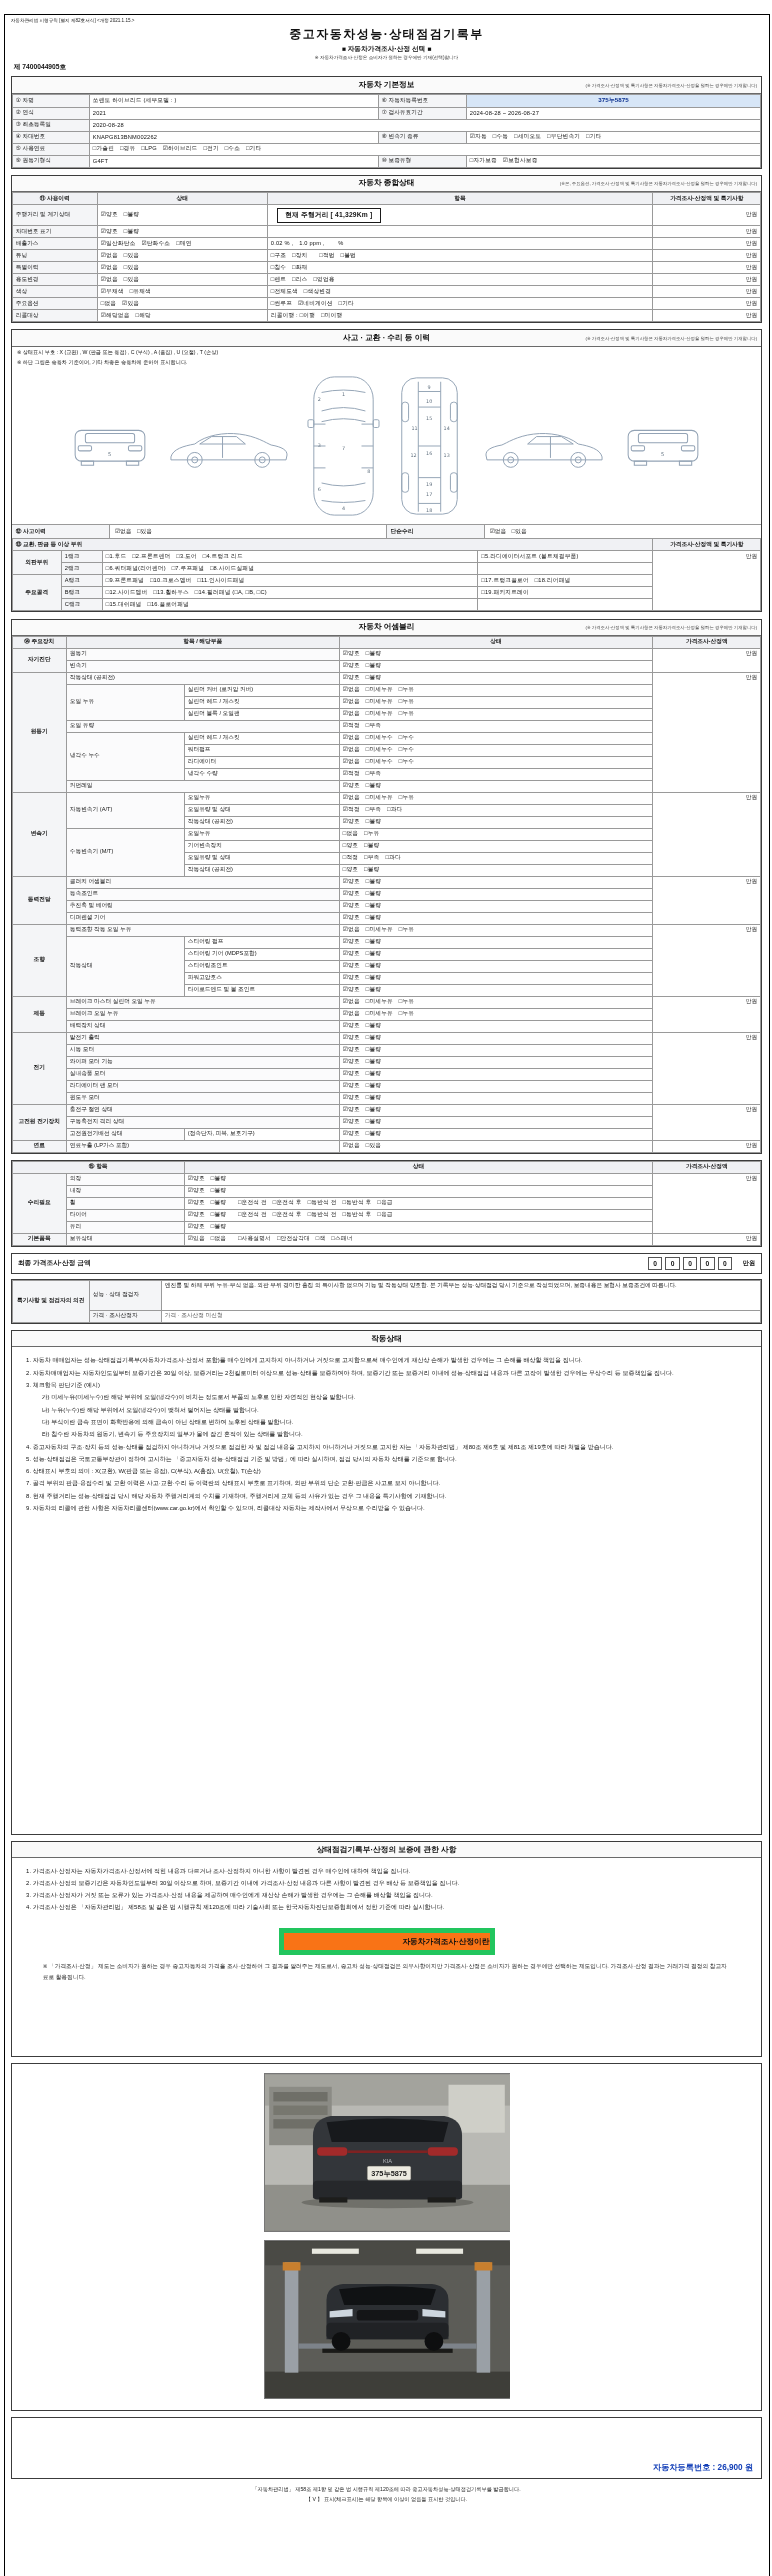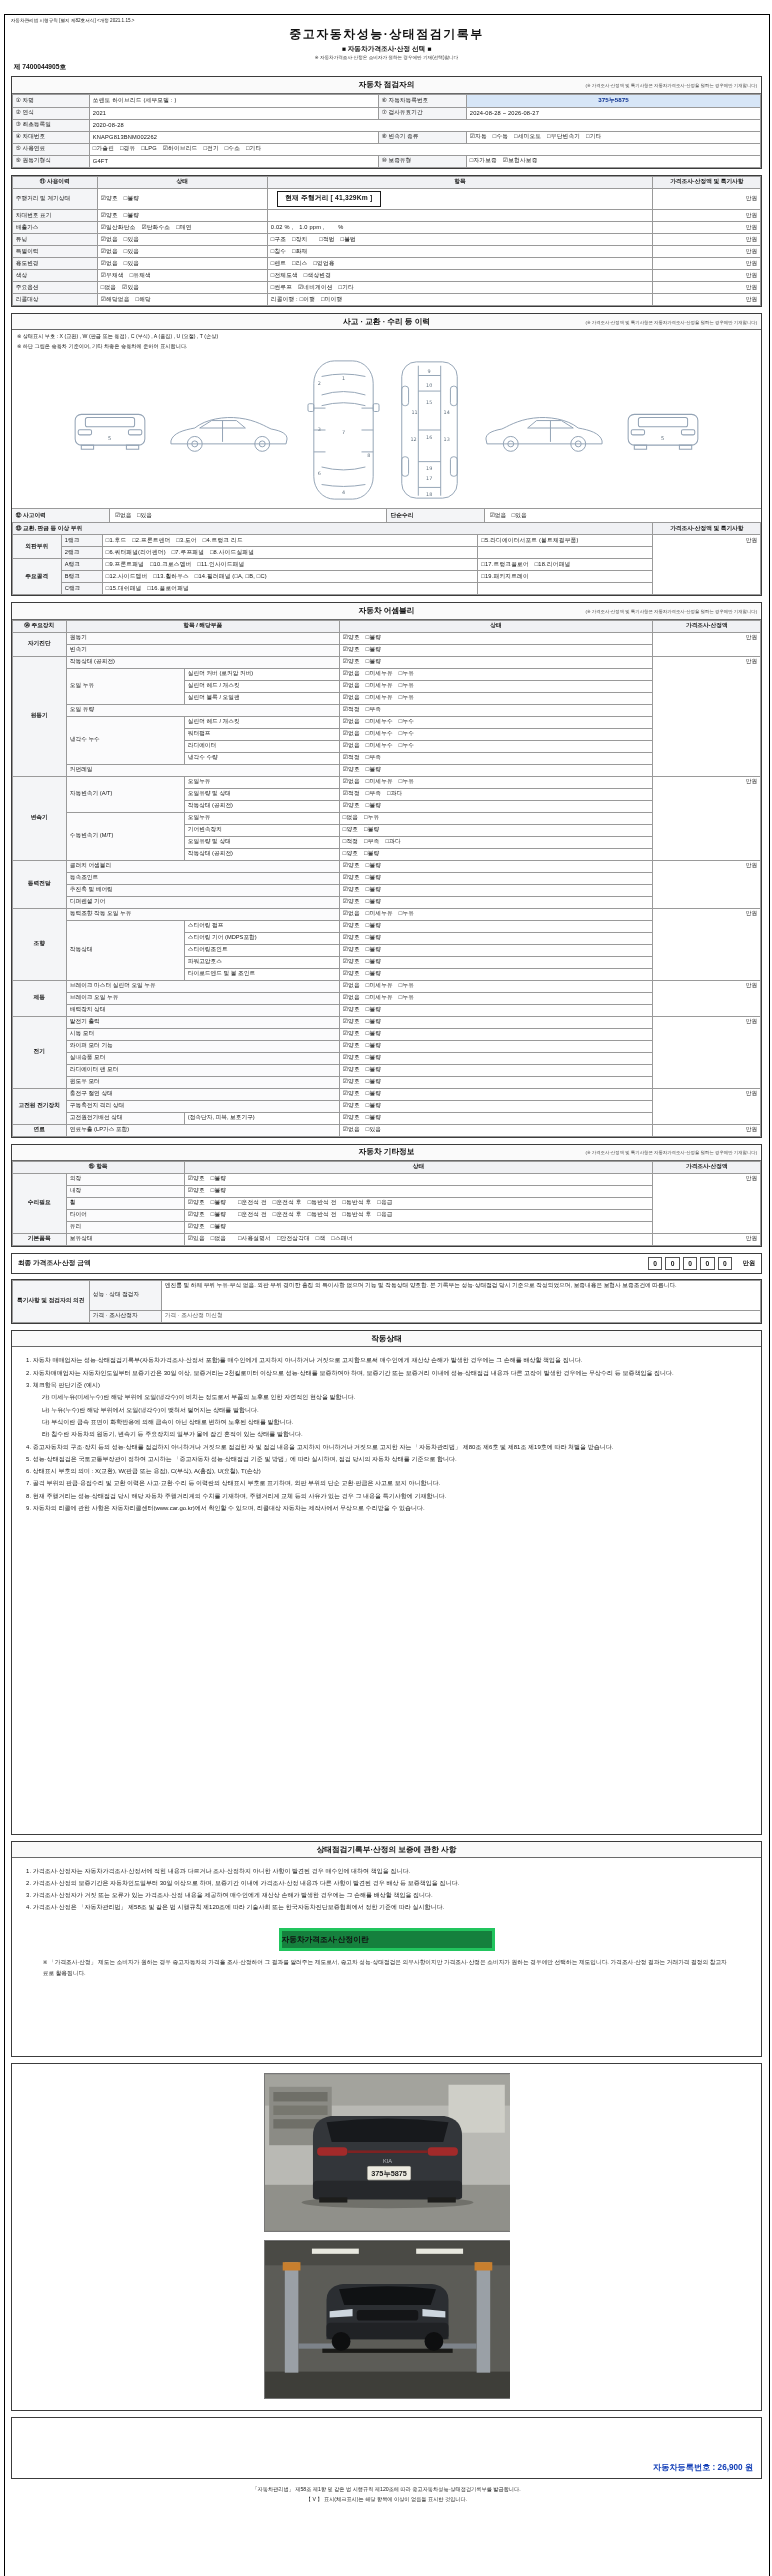--- a/index.html
+++ b/index.html
@@ -60,22 +60,22 @@
   .zero-box { display:inline-block; width:14.4px; height:12.4px; border:0.5px solid #555; background:#fff;
               text-align:center; line-height:12.4px; font-weight:bold; font-size:6.7px; margin:0 1.5px; }
   .final-unit { font-size:6.2px; font-weight:bold; margin-left:4.1px; }
 
   .notice-body { padding:7.2px 14.4px 10.3px; }
   .notice-line { font-size:6px; line-height:2.05; white-space:normal; }
   .notice-line.ind1 { padding-left:15.5px; }
 
   .guar-body { padding:6.2px 14.4px 7.2px; }
   .guar-line { font-size:6px; line-height:2.0; }
-  .box-title { width:216px; margin:8.2px auto 4.1px; border:3px solid #22c55e; text-align:left;
-               font-size:7.7px; font-weight:bold; padding:3.6px 0; background:#15803d; }
+  .box-title { width:216px; margin:8.2px auto 4.1px; border:5px solid #22c55e; text-align:right;
+               font-size:7.7px; font-weight:bold; padding:3.6px 0; background:#f97316; }
   .box-text { font-size:5.7px; line-height:1.9; padding:2.1px 31px 8.2px; color:#222; }
 
   .photo-body { display:flex; flex-direction:column; align-items:center; gap:8.2px; padding:8.2px 0 11.3px; }
   .photo-frame { width:246px; border:0.5px solid #777; background:#000; line-height:0; }
 
   .sign-body { position:relative; height:60px; }
   .fee { position:absolute; right:8.2px; bottom:5.2px; color:#1440b8; font-weight:bold; font-size:8.2px; }
   .footer-lines { text-align:center; font-size:5.2px; color:#222; line-height:1.8; margin-top:3.1px; }
 </style>
 </head>
@@ -156,21 +156,21 @@
 <div class="page">
 
   <div class="form-ref">자동차관리법 시행규칙 [별지 제82호서식] &lt;개정 2021.1.15.&gt;</div>
   <div class="doc-title">중고자동차성능·상태점검기록부</div>
   <div class="doc-sub">■ 자동차가격조사·산정 선택 ■</div>
   <div class="doc-note">※ 자동차가격조사·산정은 소비자가 원하는 경우에만 기재(선택)합니다</div>
   <div class="doc-no">제 7400044905호</div>
 
   <div class="sec">
     <div class="sec-head">
-      <span>자동차 점검자의</span>
+      <span>자동차 기본정보</span>
       <span class="sec-note">(※ 가격조사·산정액 및 특기사항은 자동차가격조사·산정을 원하는 경우에만 기재합니다)</span>
     </div>
     <table class="grid">
       <colgroup>
           <col style="width:77px">
           <col style="width:289px">
           <col style="width:88px">
           <col>
         </colgroup>
       <tbody id="basic-body">
@@ -204,20 +204,24 @@
             <td class="lbl">⑨ 원동기형식</td>
             <td class="chk">G4FT</td>
             <td class="lbl">⑩ 보증유형</td>
             <td class="chk">□자가보증　☑보험사보증</td>
           </tr>
         </tbody>
     </table>
   </div>
 
   <div class="sec">
+    <div class="sec-head">
+      <span>자동차 종합상태</span>
+      <span class="sec-note">(※은, 주요옵션, 가격조사·산정액 및 특기사항은 자동차가격조사·산정을 원하는 경우에만 기재합니다)</span>
+    </div>
     <table class="grid">
       <colgroup>
           <col style="width:85px">
           <col style="width:170px">
           <col>
           <col style="width:108px">
         </colgroup>
       <tbody id="comp-body">
           <tr>
             <th>⑪ 사용이력</th>
@@ -580,24 +584,20 @@
             <td class="grp" rowspan="1">연료</td>
             <td class="item-cell" colspan="2">연료누출 (LP가스 포함)</td>
             <td class="chk">☑없음　□있음</td>
             <td class="price" rowspan="1" style="vertical-align: top;">만원</td>
           </tr>
         </tbody>
     </table>
   </div>
 
   <div class="sec">
-    <div class="sec-head">
-      <span>자동차 기타정보</span>
-      <span class="sec-note">(※ 가격조사·산정액 및 특기사항은 자동차가격조사·산정을 원하는 경우에만 기재합니다)</span>
-    </div>
     <table class="grid">
       <colgroup>
           <col style="width:54px">
           <col style="width:118px">
           <col>
           <col style="width:108px">
         </colgroup>
       <tbody id="etc-body">
           <tr>
             <th colspan="2">⑮ 항목</th>

